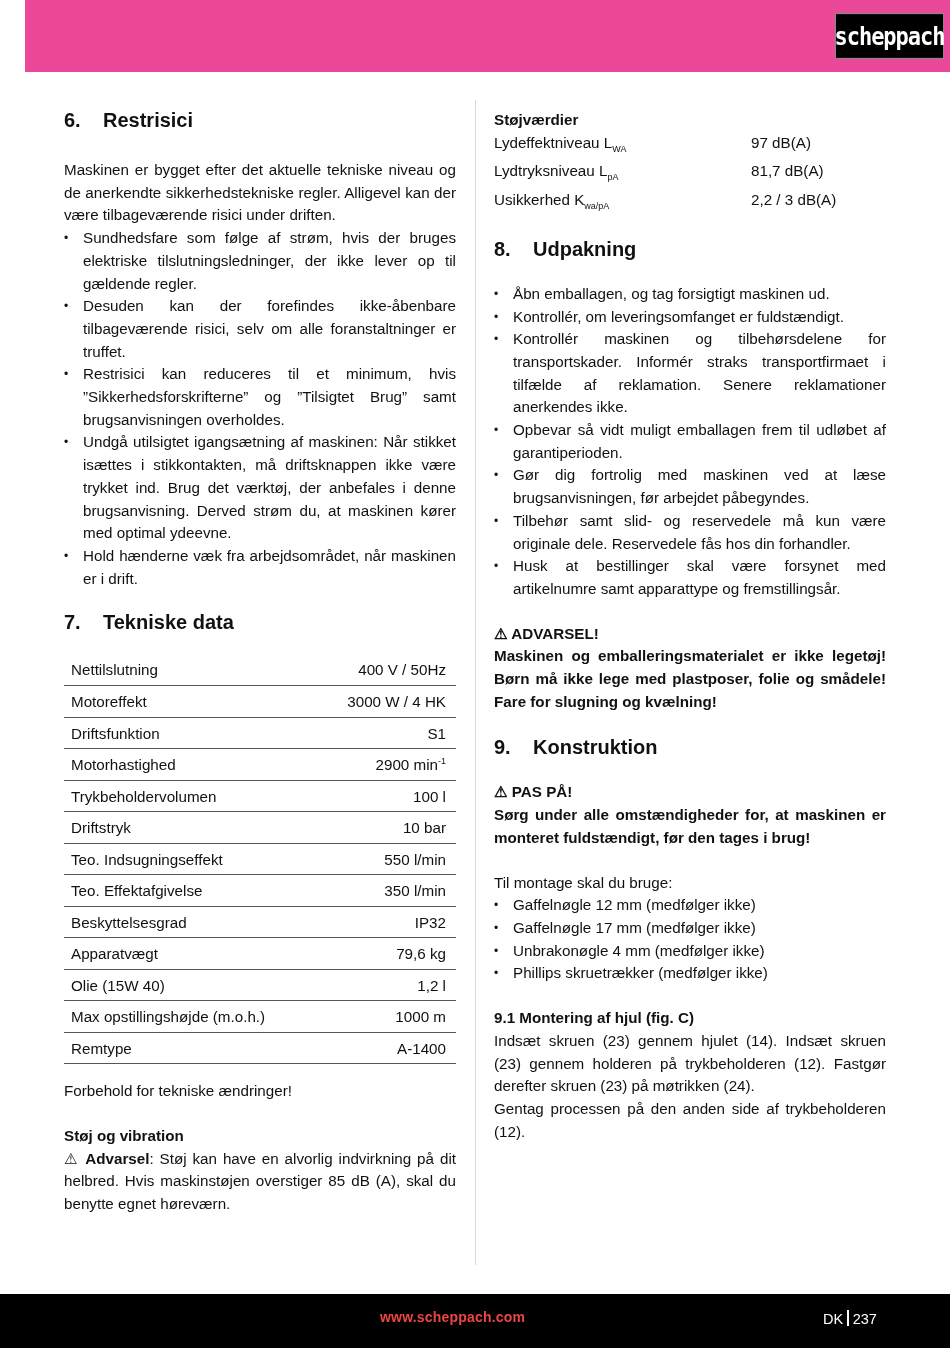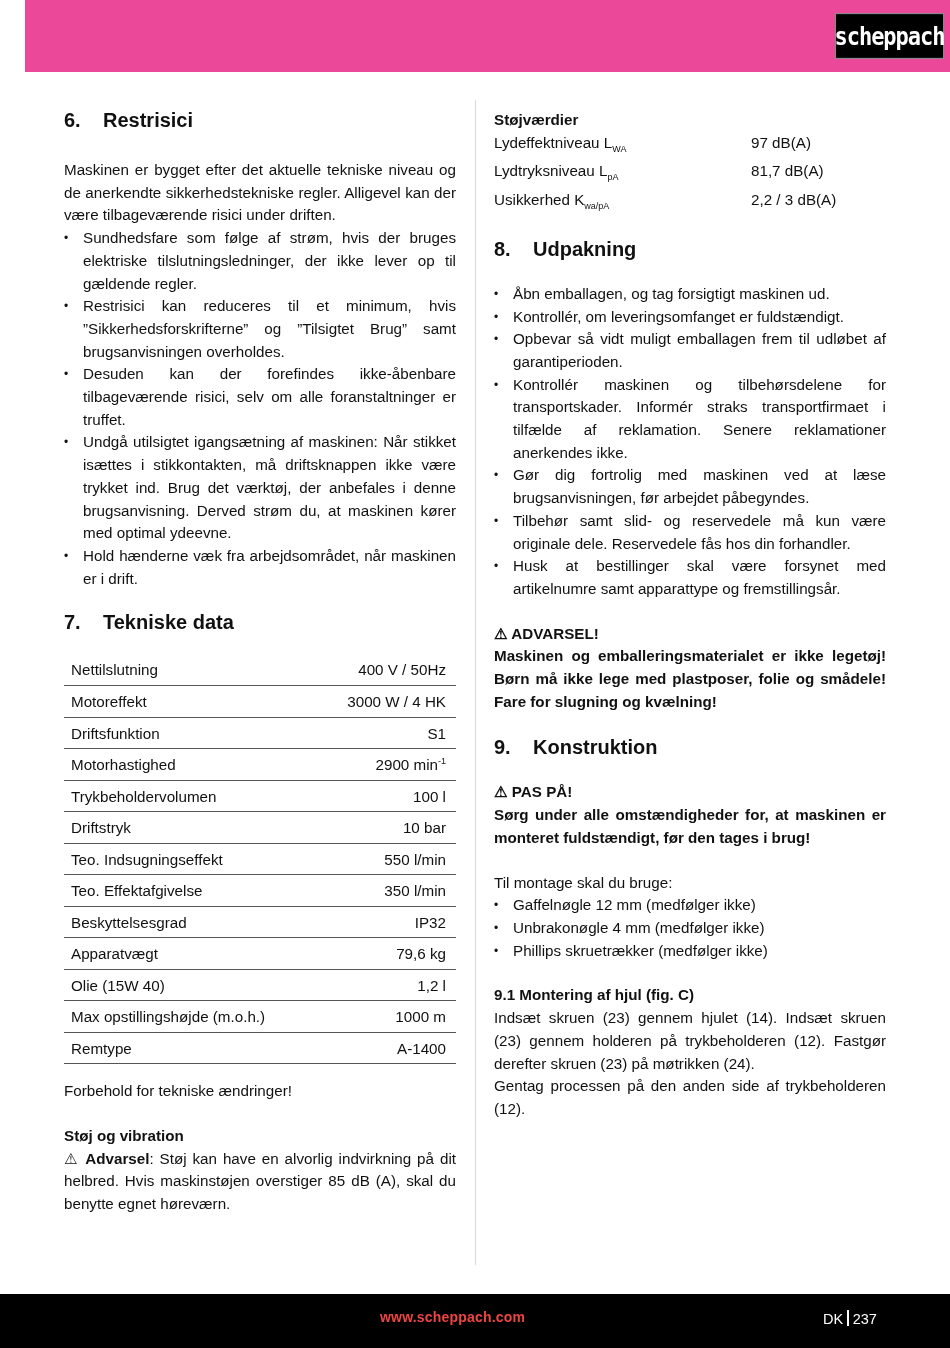--- a/index.html
+++ b/index.html
@@ -49,22 +49,22 @@
 <div class="divider"></div>
 
 <div class="col col-left">
   <div class="h1" style="margin-top:8px;">
     <span class="num">6.</span>
     <span>Restrisici</span>
   </div>
   <p style="margin-top:27px;">Maskinen er bygget efter det aktuelle tekniske niveau og de anerkendte sikkerhedstekniske regler. Alligevel kan der være tilbageværende risici under driften.</p>
   <ul class="bul">
     <li>Sundhedsfare som følge af strøm, hvis der bruges elektriske tilslutningsledninger, der ikke lever op til gældende regler.</li>
+    <li>Desuden kan der forefindes ikke-åbenbare tilbageværende risici, selv om alle foranstaltninger er truffet.</li>
     <li>Restrisici kan reduceres til et minimum, hvis ”Sikkerhedsforskrifterne” og ”Tilsigtet Brug” samt brugsanvisningen overholdes.</li>
-    <li>Desuden kan der forefindes ikke-åbenbare tilbageværende risici, selv om alle foranstaltninger er truffet.</li>
     <li>Undgå utilsigtet igangsætning af maskinen: Når stikket isættes i stikkontakten, må driftsknappen ikke være trykket ind. Brug det værktøj, der anbefales i denne brugsanvisning. Derved strøm du, at maskinen kører med optimal ydeevne.</li>
     <li>Hold hænderne væk fra arbejdsområdet, når maskinen er i drift.</li>
   </ul>
 
   <div class="h1" style="margin-top:20px;">
     <span class="num">7.</span>
     <span>Tekniske data</span>
   </div>
 
   <table class="spec" style="margin-top:20px;">
@@ -147,22 +147,22 @@
     <span>2,2 / 3 dB(A)</span>
   </div>
 
   <div class="h1" style="margin-top:19px;">
     <span class="num">8.</span>
     <span>Udpakning</span>
   </div>
   <ul class="bul" style="margin-top:22px;">
     <li>Åbn emballagen, og tag forsigtigt maskinen ud.</li>
     <li>Kontrollér, om leveringsomfanget er fuldstændigt.</li>
+    <li>Kontrollér maskinen og tilbehørsdelene for transportskader. Informér straks transportfirmaet i tilfælde af reklamation. Senere reklamationer anerkendes ikke.</li>
     <li>Opbevar så vidt muligt emballagen frem til udløbet af garantiperioden.</li>
-    <li>Kontrollér maskinen og tilbehørsdelene for transportskader. Informér straks transportfirmaet i tilfælde af reklamation. Senere reklamationer anerkendes ikke.</li>
     <li>Gør dig fortrolig med maskinen ved at læse brugsanvisningen, før arbejdet påbegyndes.</li>
     <li>Tilbehør samt slid- og reservedele må kun være originale dele. Reservedele fås hos din forhandler.</li>
     <li>Husk at bestillinger skal være forsynet med artikelnumre samt apparattype og fremstillingsår.</li>
   </ul>
 
   <p class="bold" style="margin-top:22px;">
     <span>⚠</span>
     <span>ADVARSEL!</span>
   </p>
   <p class="bold">Maskinen og emballeringsmaterialet er ikke legetøj! Børn må ikke lege med plastposer, folie og smådele! Fare for slugning og kvælning!</p>
@@ -174,20 +174,21 @@
 
   <p class="bold" style="margin-top:22px;">
     <span>⚠</span>
     <span>PAS PÅ!</span>
   </p>
   <p class="bold">Sørg under alle omstændigheder for, at maskinen er monteret fuldstændigt, før den tages i brug!</p>
 
   <p style="margin-top:22px;">Til montage skal du bruge:</p>
   <ul class="bul">
     <li>Gaffelnøgle 12 mm (medfølger ikke)</li>
+    <li>Gaffelnøgle 17 mm (medfølger ikke)</li>
     <li>Unbrakonøgle 4 mm (medfølger ikke)</li>
     <li>Phillips skruetrækker (medfølger ikke)</li>
   </ul>
 
   <p class="bold" style="margin-top:22px;">9.1 Montering af hjul (fig. C)</p>
   <p>Indsæt skruen (23) gennem hjulet (14). Indsæt skruen (23) gennem holderen på trykbeholderen (12). Fastgør derefter skruen (23) på møtrikken (24).</p>
   <p>Gentag processen på den anden side af trykbeholderen (12).</p>
 </div>
 
 <div class="footer-bar"></div>

